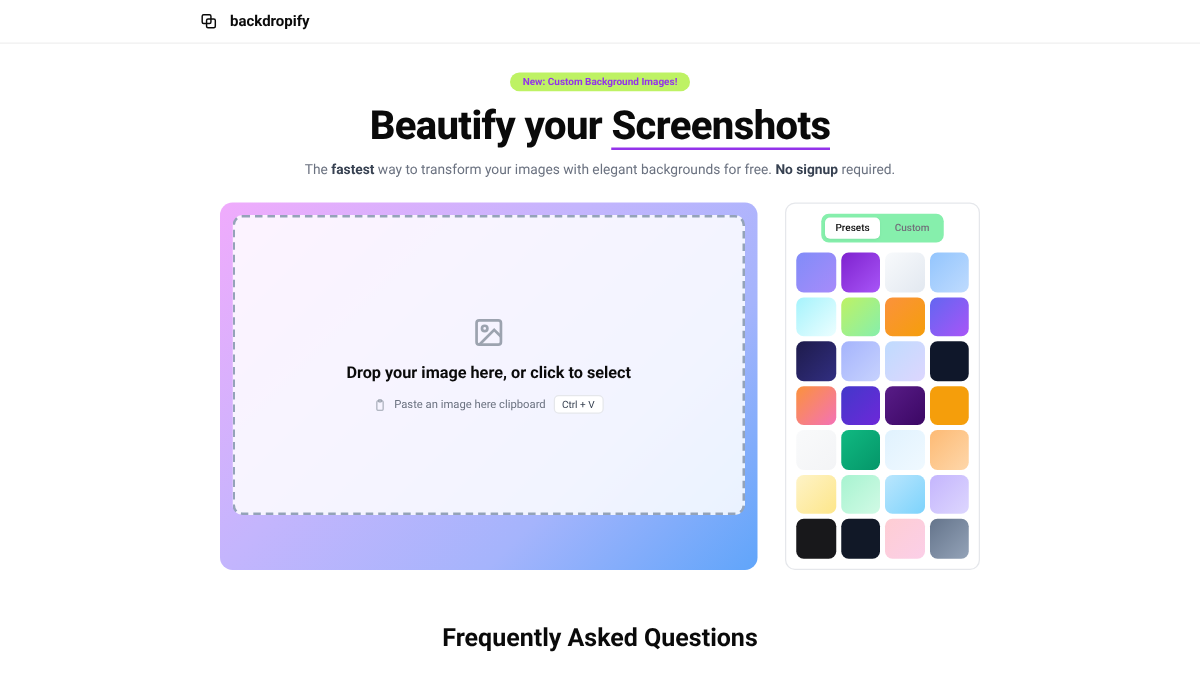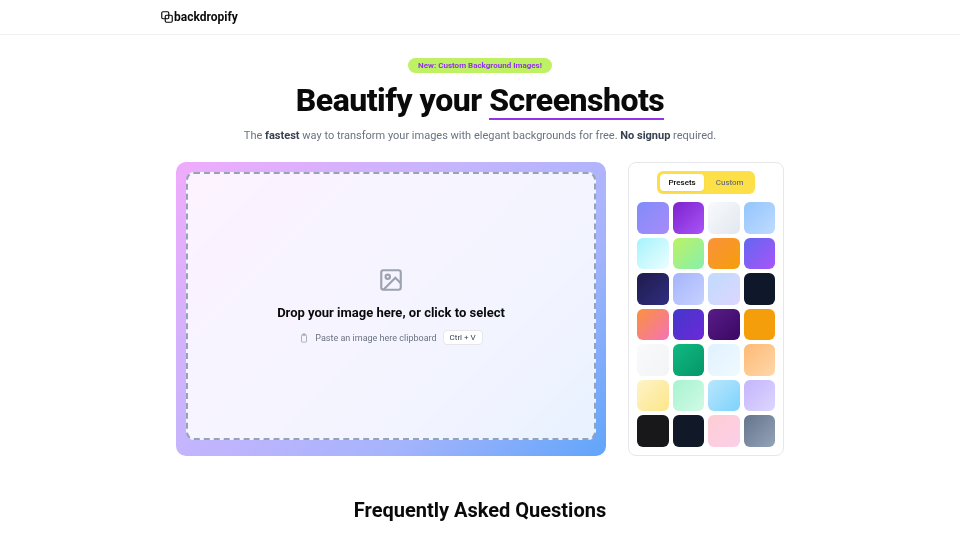--- a/index.html
+++ b/index.html
@@ -1,36 +1,36 @@
 <!DOCTYPE html>
 <html><head>
 <meta charset="utf-8">
 <style>
 *{margin:0;padding:0;box-sizing:border-box}
 body{font-family:-apple-system,BlinkMacSystemFont,"Segoe UI",Roboto,sans-serif;background:#fff;color:#0a0a0a;width:960px;height:540px;overflow:hidden}
-.header{display:flex;align-items:center;gap:0;padding:10px 160px;border-bottom:1px solid #f0f0f0}
+.header{display:flex;align-items:center;gap:10px;padding:10px 160px;border-bottom:1px solid #f0f0f0}
 .logo-icon{width:14px;height:14px;stroke:#0a0a0a;stroke-width:2;fill:none}
 .brand{font-size:12px;font-weight:700}
 .hero{text-align:center;padding:18px 0 20px}
 .pill{display:inline-block;background:#bef264;color:#9333ea;font-size:8px;font-weight:700;padding:3px 10px;border-radius:10px;margin-bottom:8px}
 .title{font-size:32px;font-weight:800;letter-spacing:-0.5px}
 .underline{position:relative;display:inline-block}
 .underline::after{content:'';position:absolute;left:0;right:0;bottom:-1px;height:2px;background:#9333ea}
 .subtitle{font-size:11px;color:#6b7280;margin-top:10px}
 .subtitle b{color:#374151;font-weight:700}
 .main{display:flex;gap:22px;padding:0 176px}
 .dropzone-wrap{flex:1;padding:10px;border-radius:10px;background:linear-gradient(135deg,#f0abfc 0%,#c4b5fd 40%,#a5b4fc 70%,#60a5fa 100%)}
-.dropzone{height:268px;border:2px dashed #94a3b8;border-radius:8px;background:rgba(255,255,255,0.85);display:flex;flex-direction:column;align-items:center;justify-content:center;cursor:pointer}
+.dropzone{height:240px;border:2px dashed #94a3b8;border-radius:8px;background:rgba(255,255,255,0.85);display:flex;flex-direction:column;align-items:center;justify-content:center;cursor:pointer}
 .img-icon{width:26px;height:26px;stroke:#9ca3af;stroke-width:2;fill:none;margin-bottom:12px}
 .drop-title{font-size:13px;font-weight:700;margin-bottom:10px}
 .paste-row{display:flex;align-items:center;gap:6px;font-size:9px;color:#6b7280}
 .clip-icon{width:10px;height:10px;stroke:#9ca3af;stroke-width:2;fill:none}
 .kbd{background:#fff;border:1px solid #e5e7eb;border-radius:4px;padding:2px 6px;font-size:8px;font-weight:400;color:#374151}
 .panel{width:156px;border:1px solid #e5e7eb;border-radius:8px;padding:8px;background:#fff}
-.tabs{display:flex;gap:4px;background:#fde047;border-radius:6px;padding:3px;margin:0 auto 8px;width:fit-content}
+.tabs{display:flex;gap:4px;background:#86efac;border-radius:6px;padding:3px;margin:0 auto 8px;width:fit-content}
 .tab{font-size:8px;font-weight:500;padding:4px 8px;border-radius:4px;color:#71717a;cursor:pointer}
 .tab.active{background:#fff;color:#0a0a0a;box-shadow:0 1px 2px rgba(0,0,0,0.05)}
 .swatches{display:grid;grid-template-columns:repeat(4,1fr);gap:4px}
 .swatch{aspect-ratio:1;border-radius:6px;cursor:pointer}
 .faq{text-align:center;padding-top:42px}
 .faq-title{font-size:20px;font-weight:700;margin-bottom:22px}
 </style>
 </head>
 <body>
 

